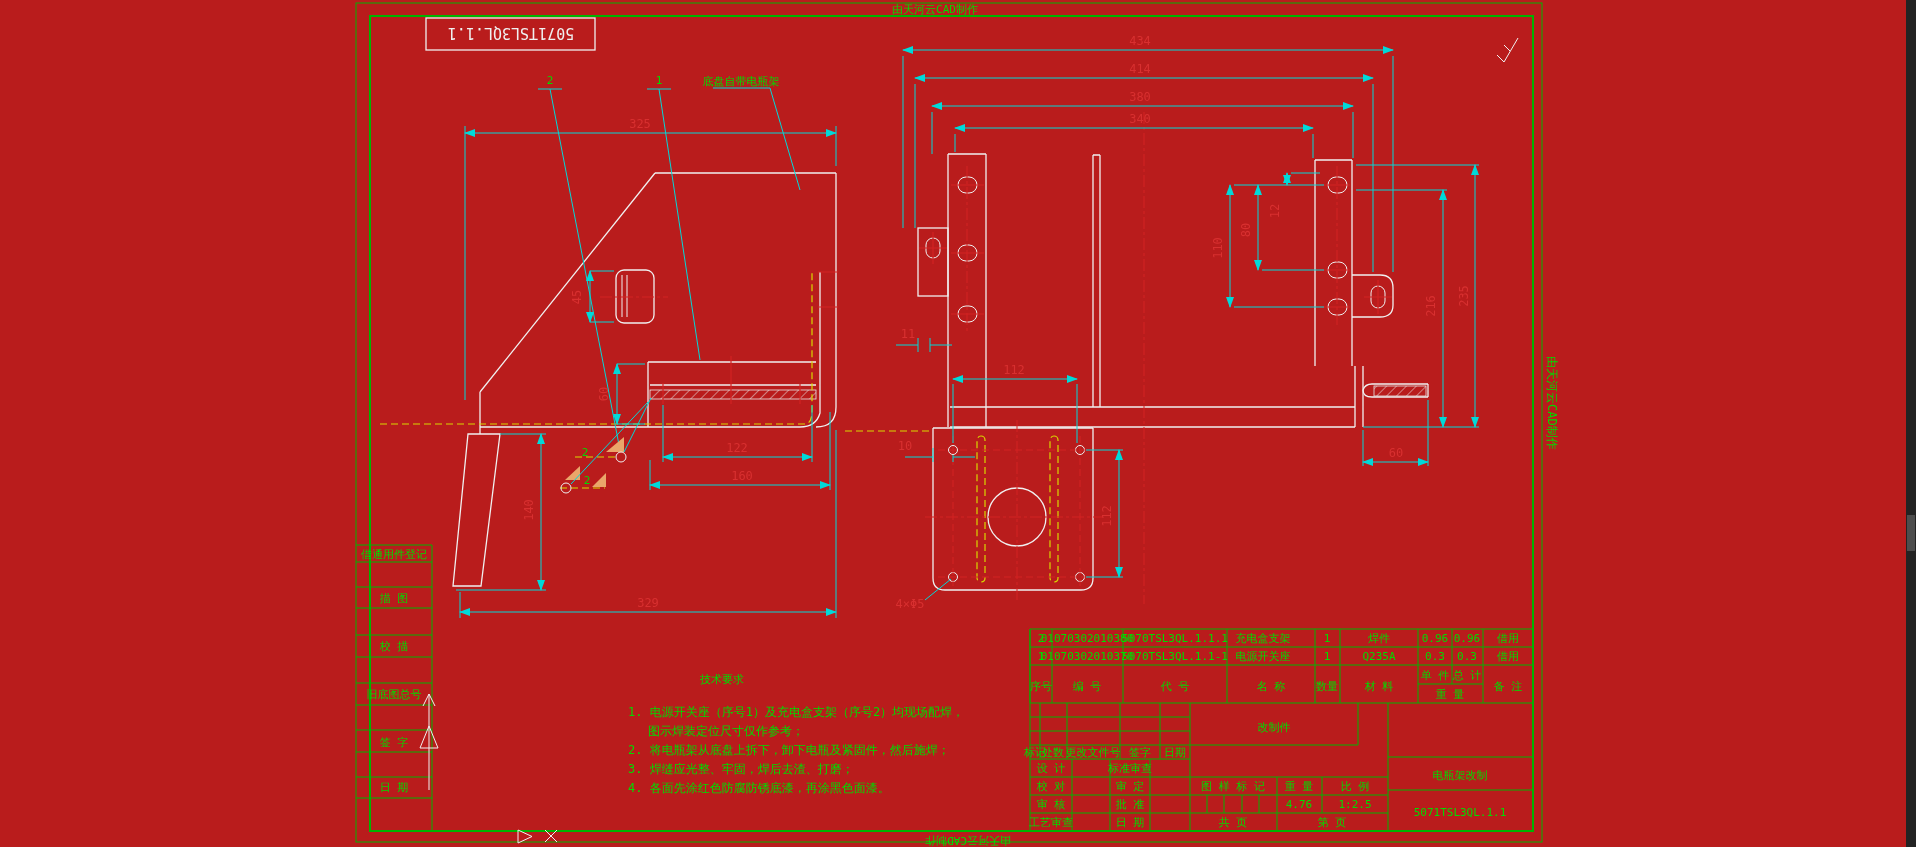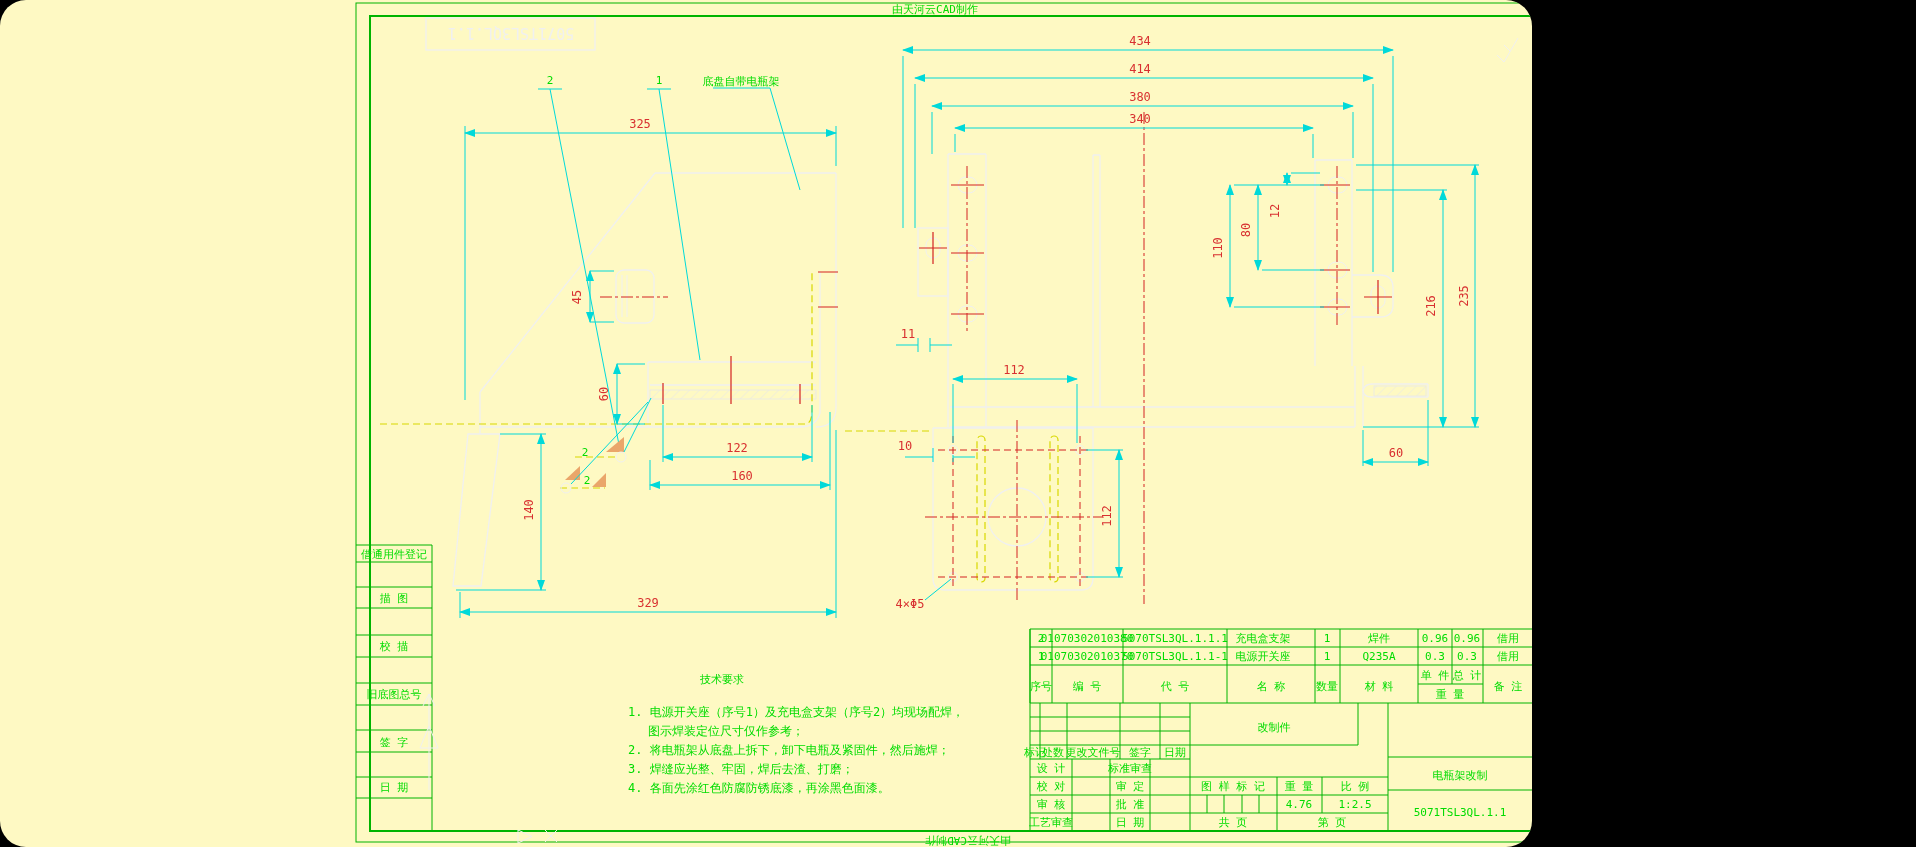--- a/index.html
+++ b/index.html
@@ -1,16 +1,16 @@
 <!DOCTYPE html>
 <html><head>
 <meta charset="utf-8">
 <style>
   html,body{margin:0;padding:0;background:#000;}
-  .stage{position:relative;width:1532px;height:847px;background:#fef9c3;overflow:hidden;border-radius:26px;}
+  .stage{position:relative;width:1916px;height:847px;background:#b91c1c;overflow:hidden;}
   svg{display:block;}
   text{font-family:"DejaVu Sans Mono","DejaVu Sans",sans-serif;}
   .w  {stroke:#f0f0f0;fill:none;stroke-width:1.3;}
   .w1 {stroke:#f0f0f0;fill:none;stroke-width:1;}
   .c  {stroke:#00d9d9;fill:none;stroke-width:1;}
   .r  {stroke:#d32222;fill:none;stroke-width:1.2;}
   .rc {stroke:#d32222;fill:none;stroke-width:1;stroke-dasharray:12 3 3 3;}
   .rd {stroke:#d32222;fill:none;stroke-width:1;stroke-dasharray:7 4;}
   .y  {stroke:#d8d800;fill:none;stroke-width:1.2;stroke-dasharray:7 4;}
   .g  {stroke:#00b400;fill:none;stroke-width:1;}

